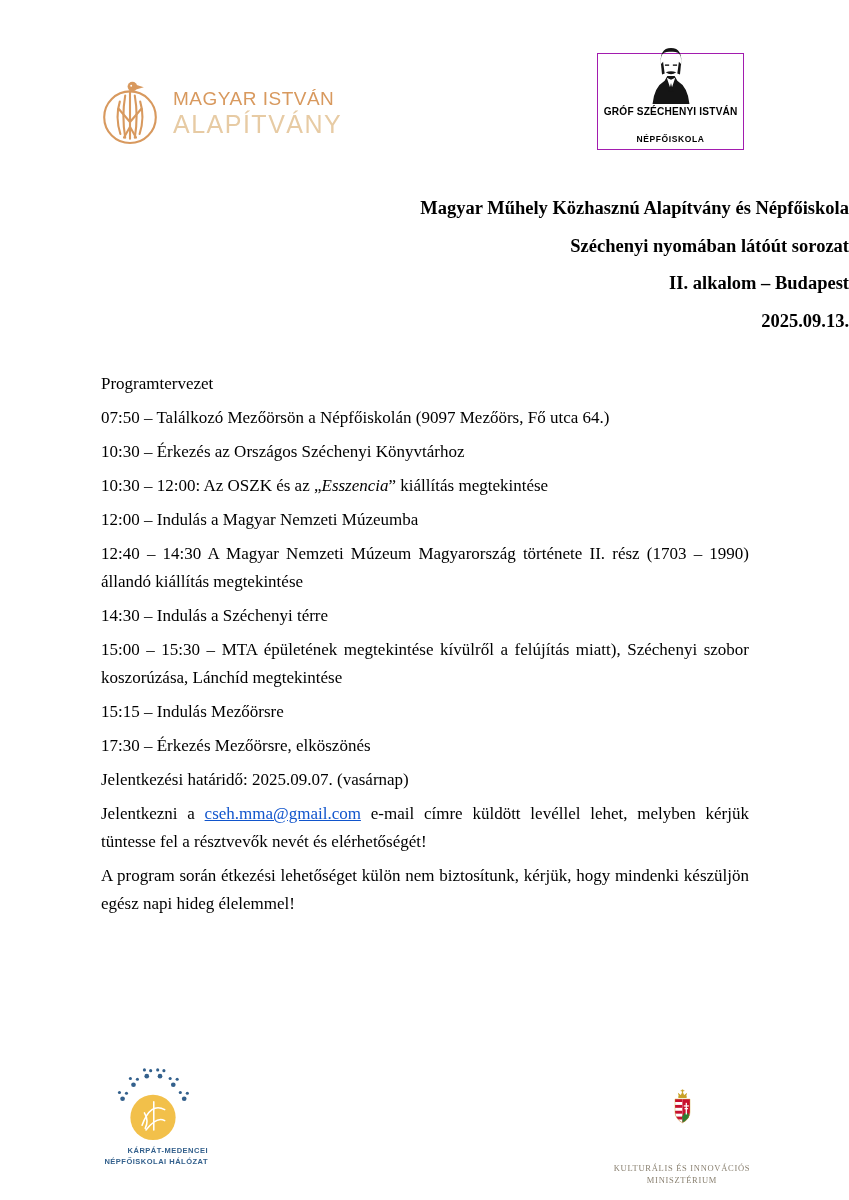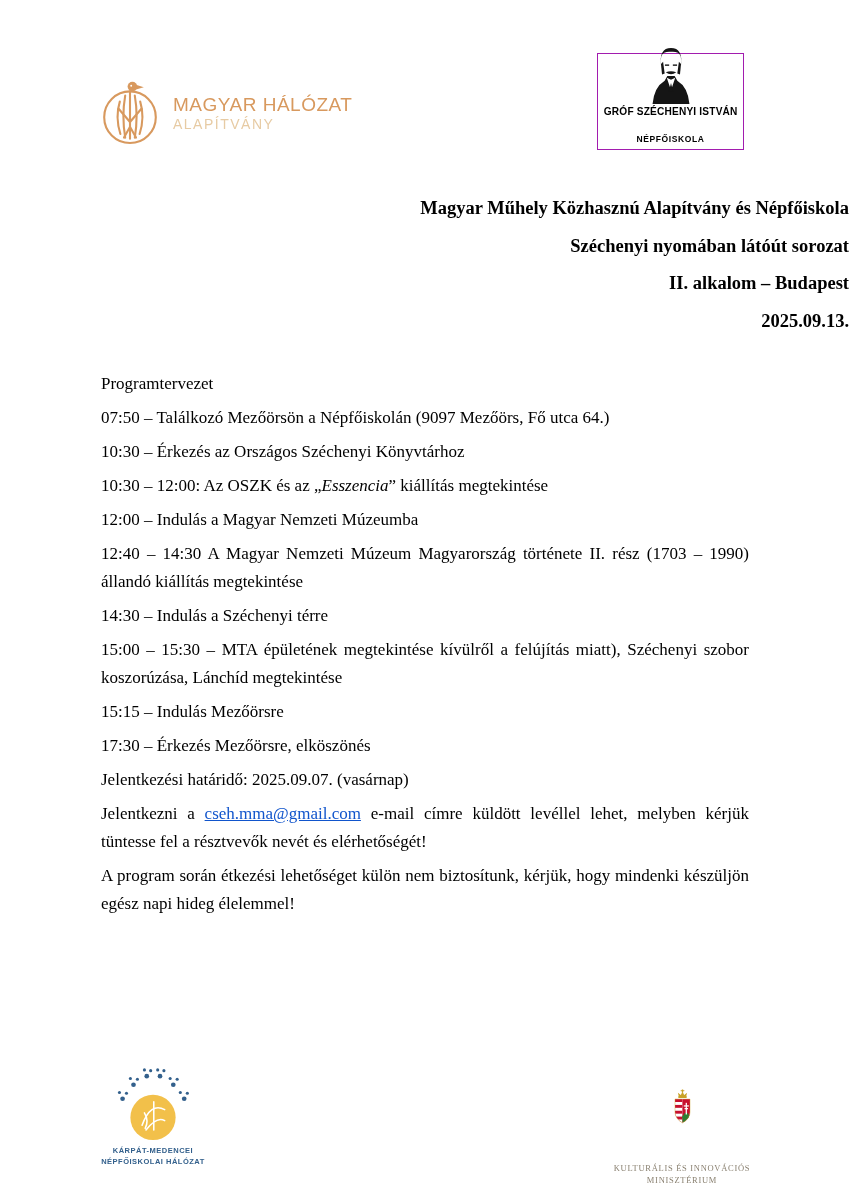--- a/index.html
+++ b/index.html
@@ -20,21 +20,21 @@
     position: absolute;
     left: 100px;
     top: 76px;
     display: flex;
     align-items: center;
     gap: 13px;
   }
   .logo-left svg { width: 60px; height: 74px; display: block; }
   .mm-text { font-family: "Liberation Sans", sans-serif; line-height: 1.15; }
   .mm-line1 { color: #D8995E; font-size: 19px; letter-spacing: 0.5px; }
-  .mm-line2 { color: #E7CBA4; font-size: 14px; letter-spacing: 1.5px; }
+  .mm-line2 { color: #E7CBA4; font-size: 25px; letter-spacing: 1.5px; }
 
   .logo-right {
     position: absolute;
     left: 597px;
     top: 53px;
     width: 147px;
     height: 97px;
     border: 1px solid #a21caf;
     background: #fff;
     display: flex;
@@ -96,21 +96,21 @@
     text-decoration: underline;
     cursor: pointer;
   }
 
   
   .footer-left {
     position: absolute;
     left: 98px;
     top: 1066px;
     width: 110px;
-    text-align: center;
+    text-align: right;
   }
   .footer-left svg { width: 100px; height: 78px; display: block; margin: 0 auto; }
   .knh-text {
     font-family: "Liberation Sans", sans-serif;
     font-weight: bold;
     font-size: 7.5px;
     color: #33608C;
     letter-spacing: 0.5px;
     line-height: 1.45;
     margin-top: 2px;
@@ -149,21 +149,21 @@
         <path d="M42 30 Q36 64 42 100"></path>
         <path d="M58 30 Q64 64 58 100"></path>
         <path d="M33 40 Q25 66 34 94"></path>
         <path d="M67 40 Q75 66 66 94"></path>
         <path d="M31 52 L50 74"></path>
         <path d="M69 52 L50 74"></path>
         <path d="M40 100 L50 82 L60 100"></path>
       </svg>
     </span>
     <div class="mm-text">
-      <div class="mm-line1">MAGYAR HÁLÓZAT</div>
+      <div class="mm-line1">MAGYAR ISTVÁN</div>
       <div class="mm-line2">ALAPÍTVÁNY</div>
     </div>
   </div>
 
   <div class="logo-right">
     <span>
       <svg viewBox="0 0 90 110">
         <g fill="#151515">
           <path d="M26,38 Q22,4 45,4 Q68,4 64,38 Q66,16 58,13 Q52,10 45,11 Q38,10 32,13 Q24,16 26,38 Z"></path>
           <path d="M26,34 L28,54 L33,52 L30,30 Z"></path>

